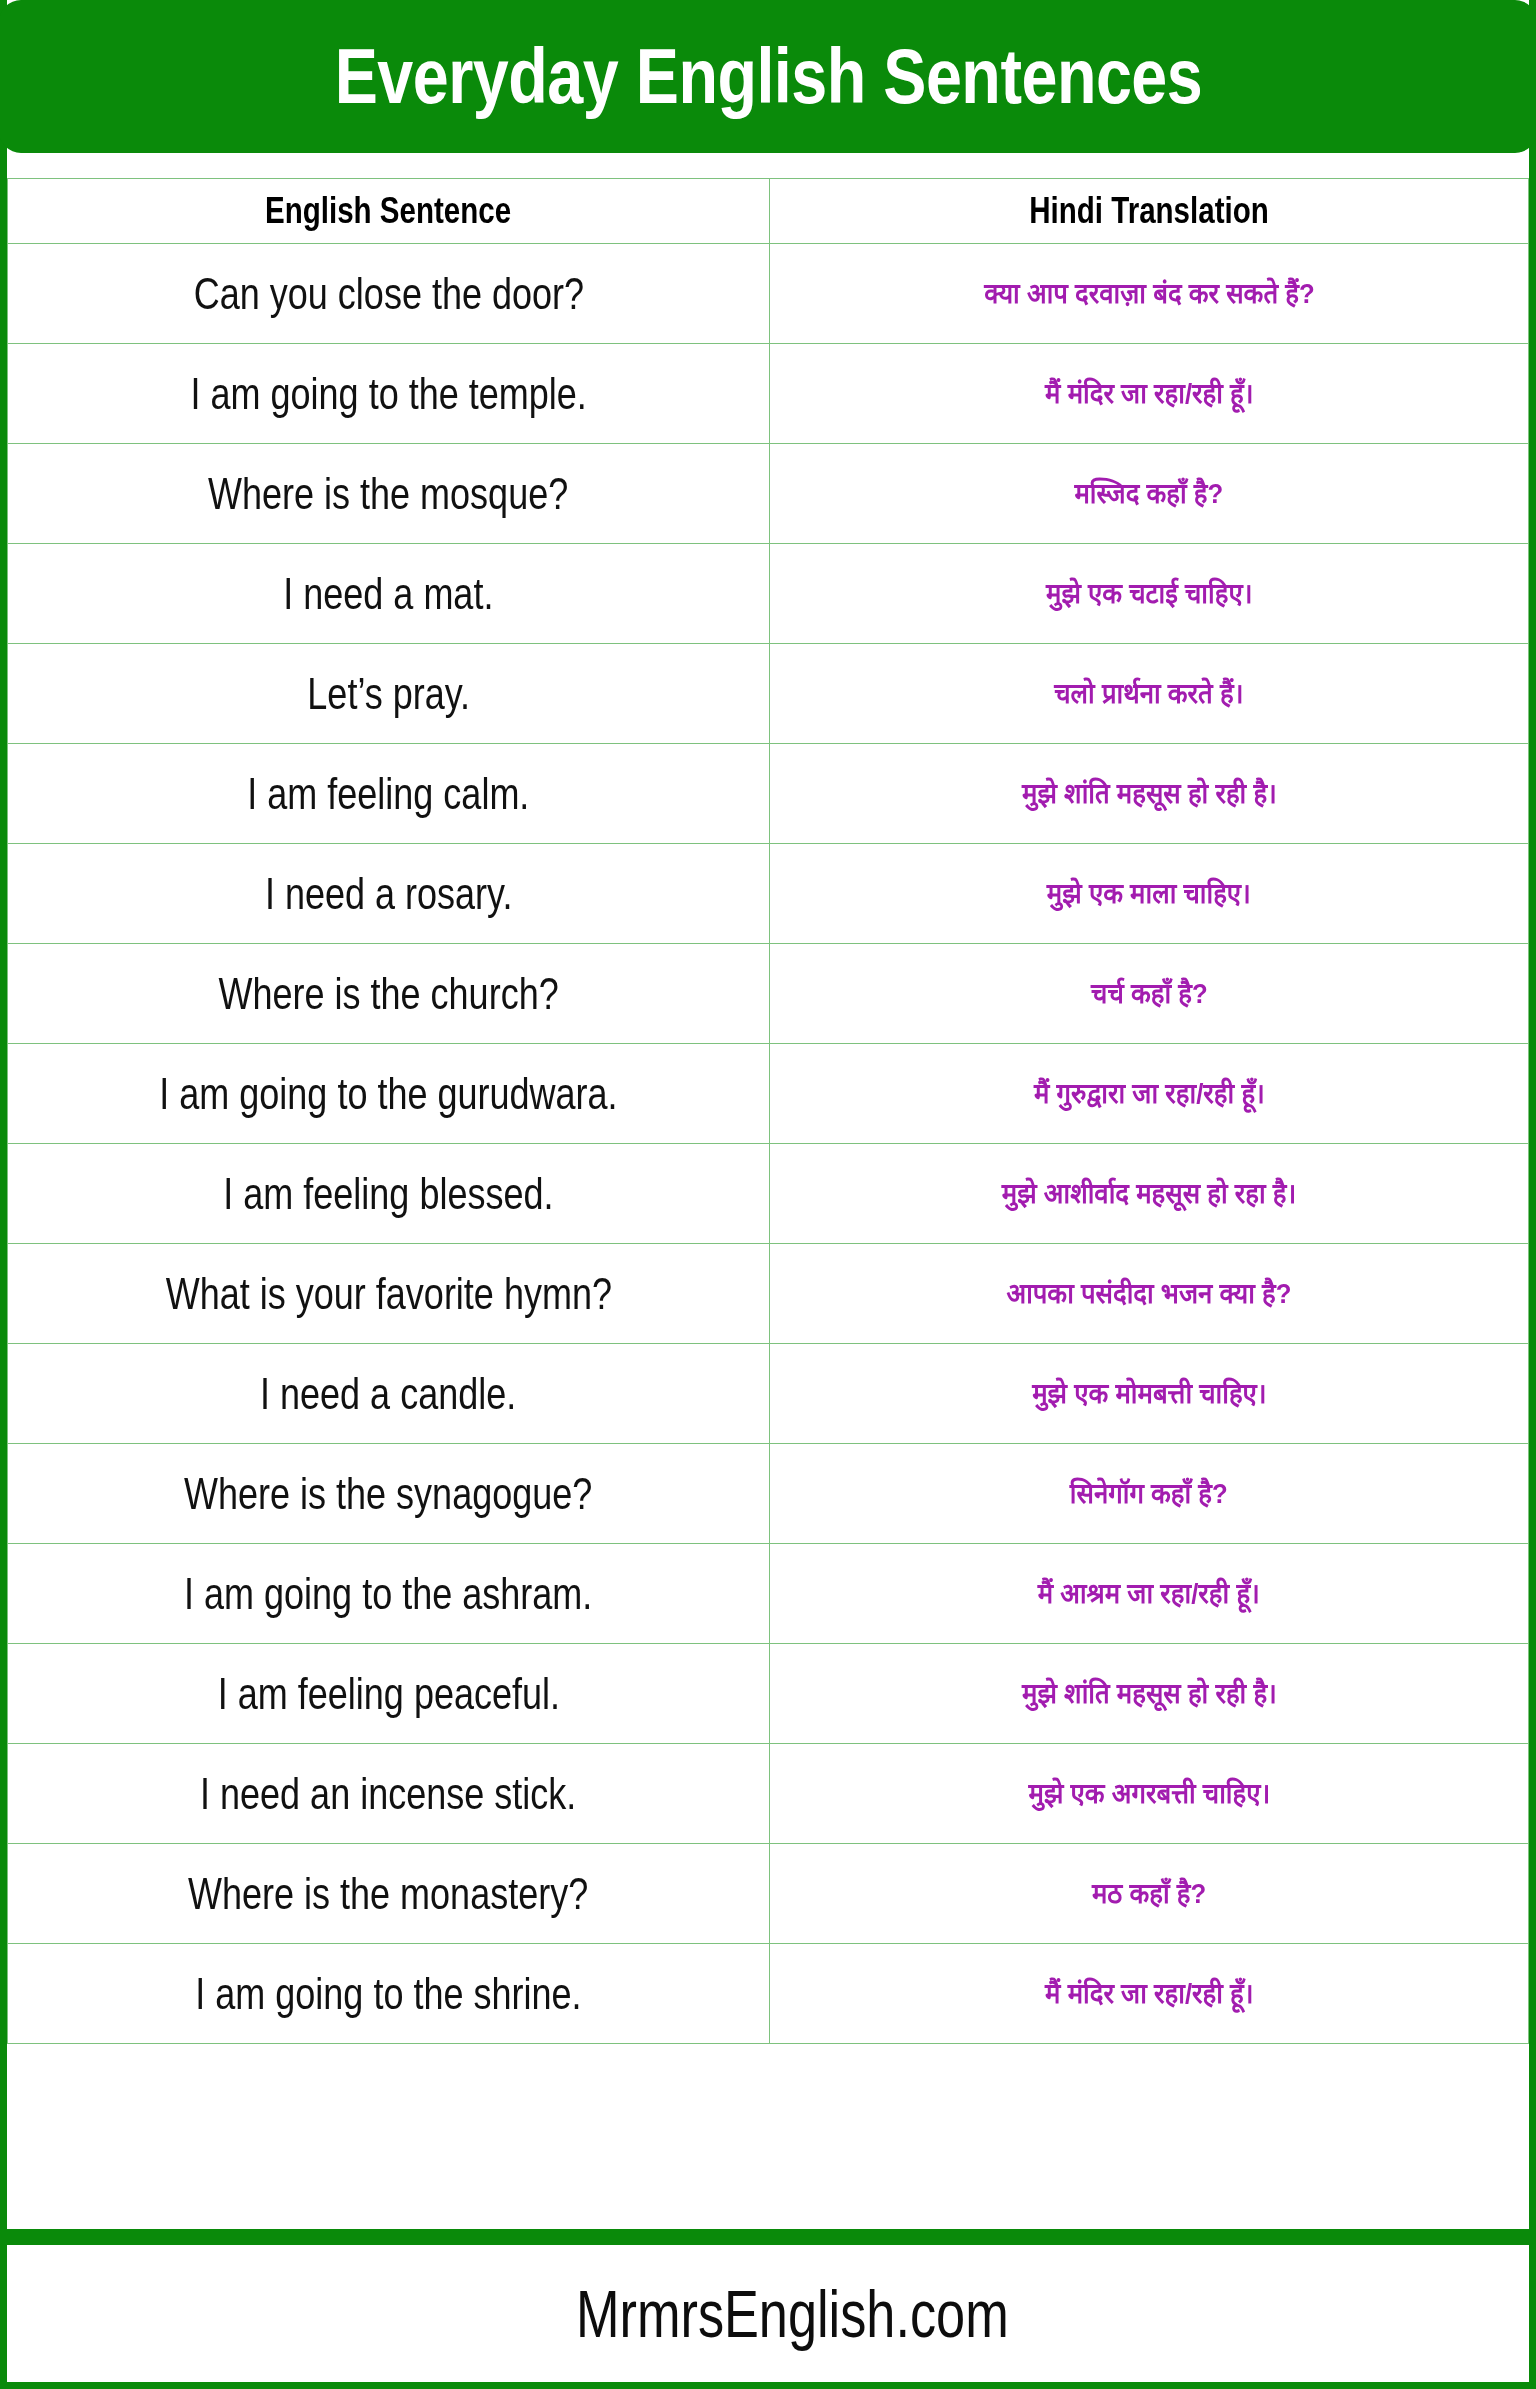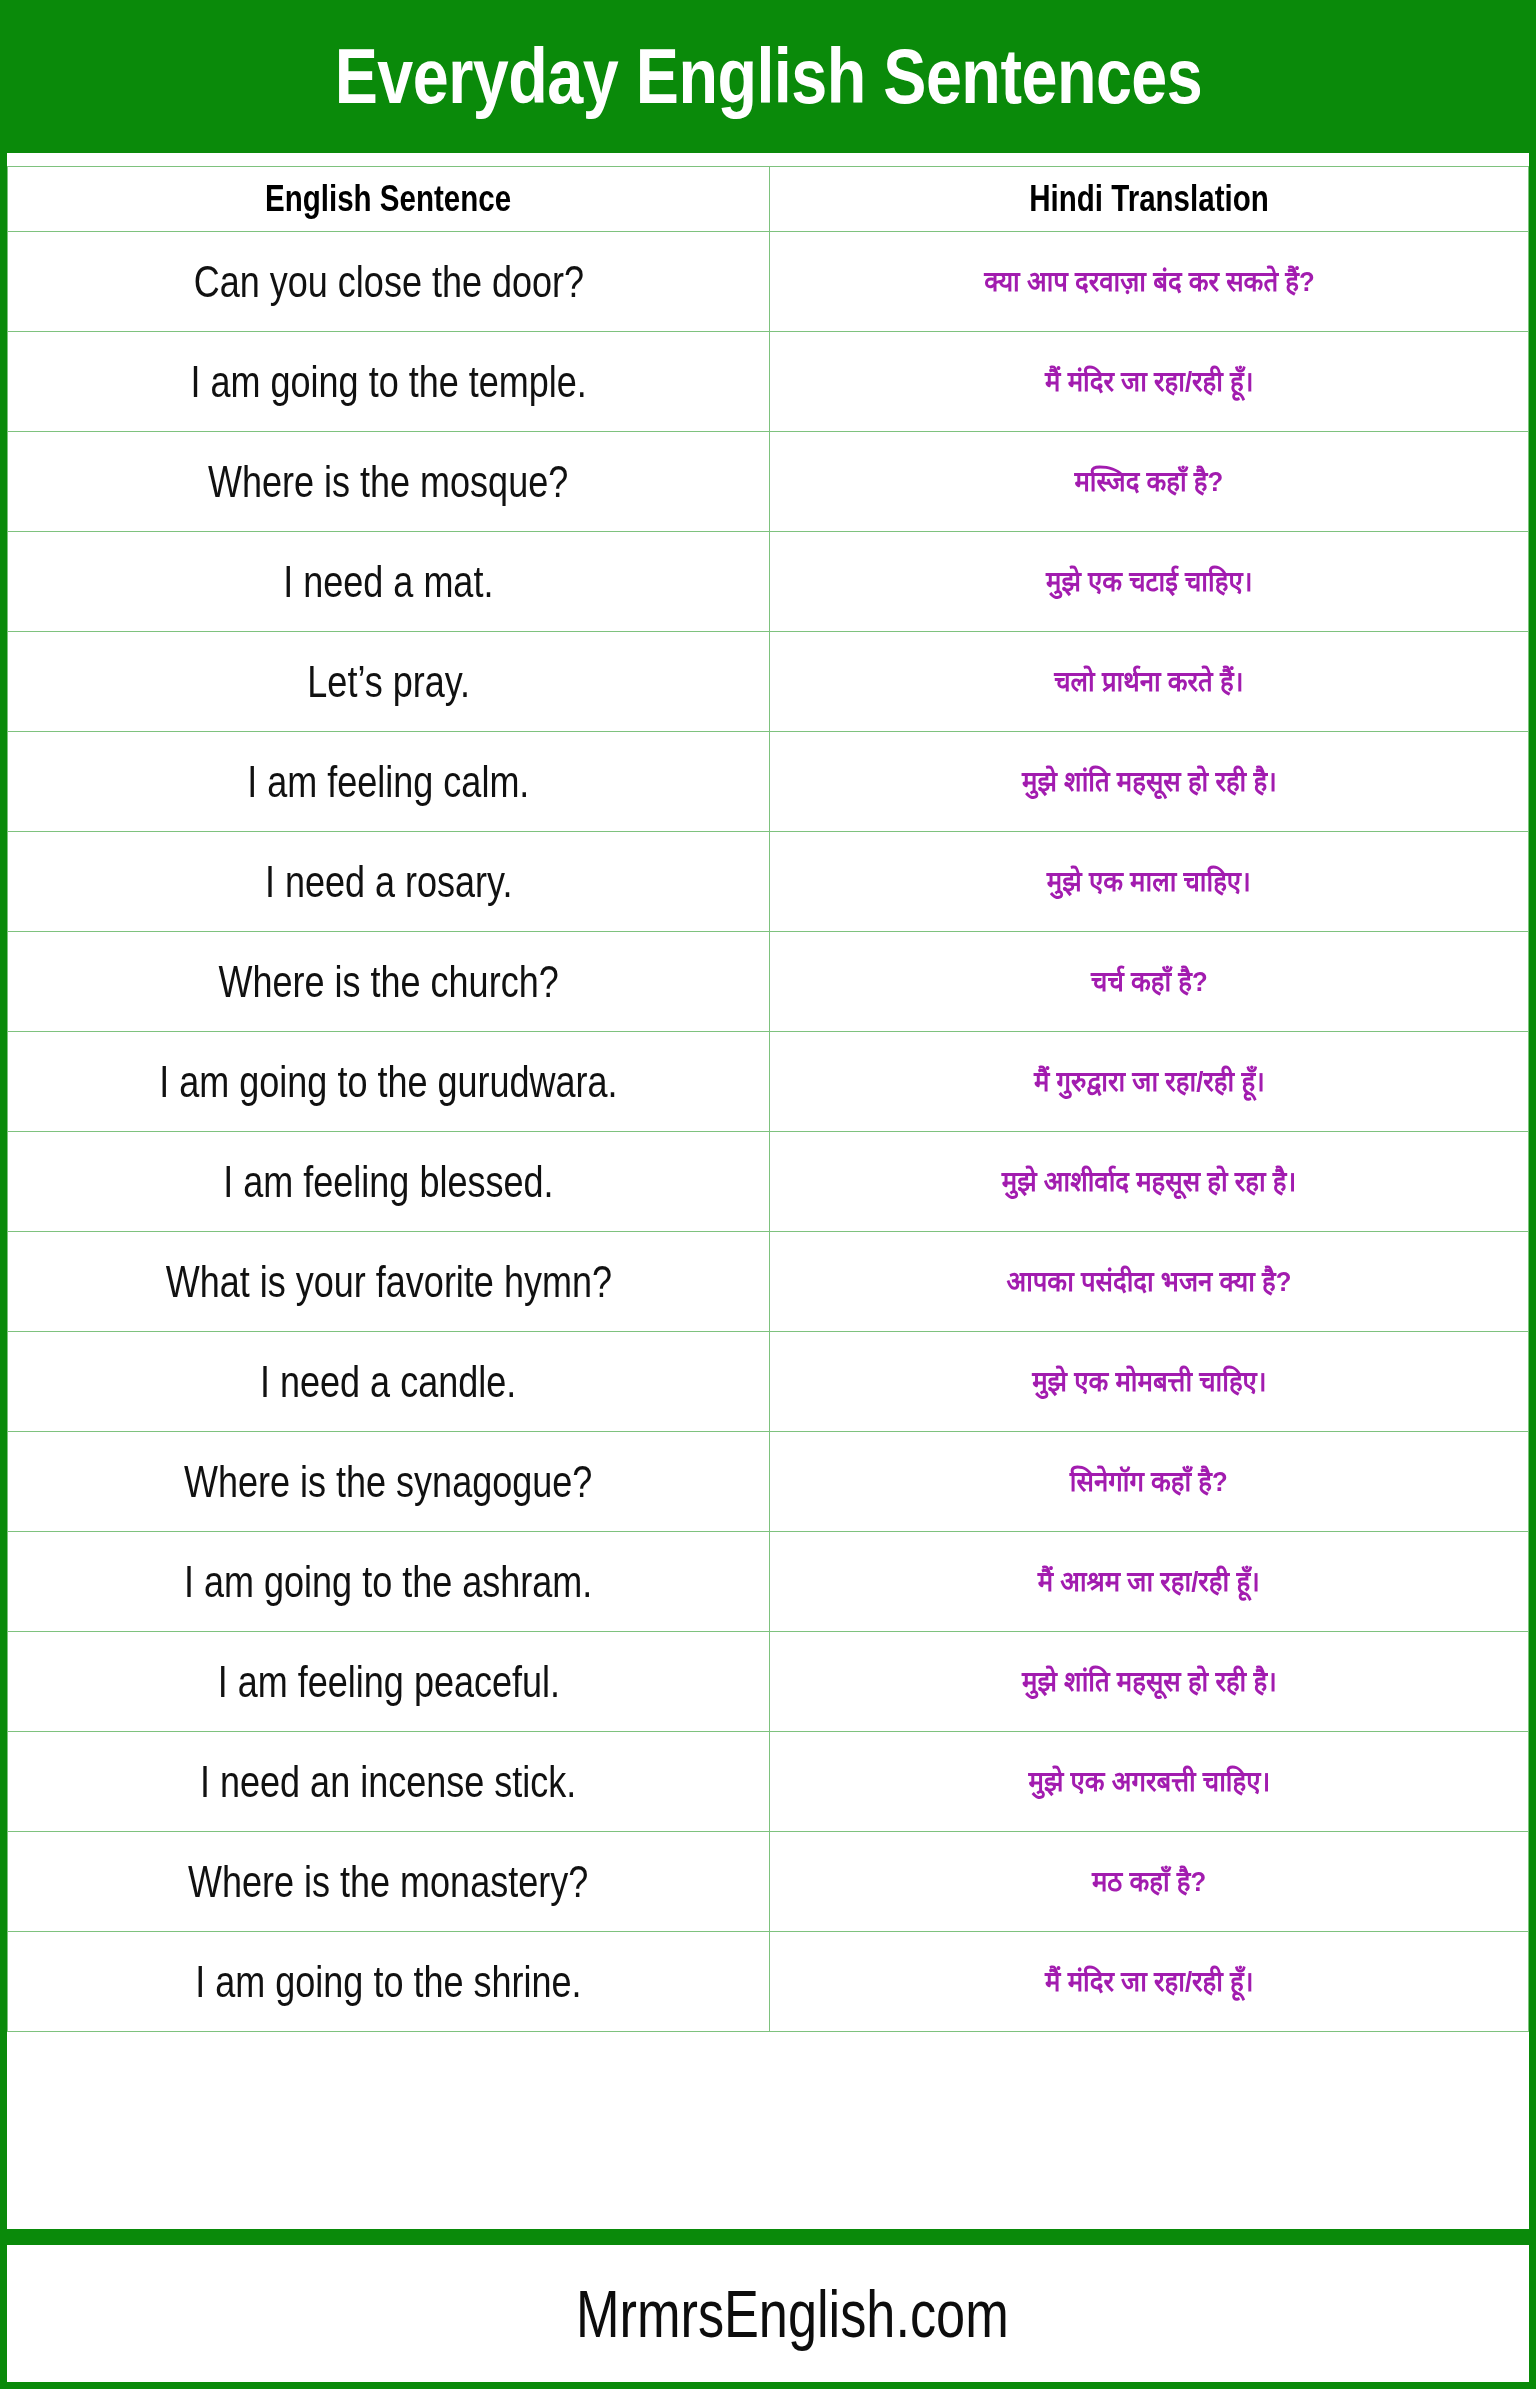--- a/index.html
+++ b/index.html
@@ -32,40 +32,42 @@
   
   .banner {
     flex: 0 0 153px;
     background: #0a8a0a;
     display: flex;
     align-items: center;
     justify-content: center;
     margin-left: -7.8px;
     margin-right: -7.8px;
     padding: 0 7.8px;
+    border-radius: 22px;
   }
   .banner-title {
     color: #ffffff;
     font-size: 77px;
     font-weight: 700;
     letter-spacing: -0.6px;
     line-height: 1;
     transform: scaleX(0.84);
     white-space: nowrap;
     font-family: "Liberation Sans", "DejaVu Sans", sans-serif;
   }
 
   
   .table-wrap {
     flex: 1 1 auto;
     background: #ffffff;
     padding: 13px 0 0 0;
     display: flex;
     flex-direction: column;
     overflow: hidden;
+    margin-top: 12px;
   }
 
   table.sentences {
     width: 100%;
     border-collapse: collapse;
     table-layout: fixed;
     background: #ffffff;
   }
   table.sentences col.c-en { width: 50.1%; }
   table.sentences col.c-hi { width: 49.9%; }

